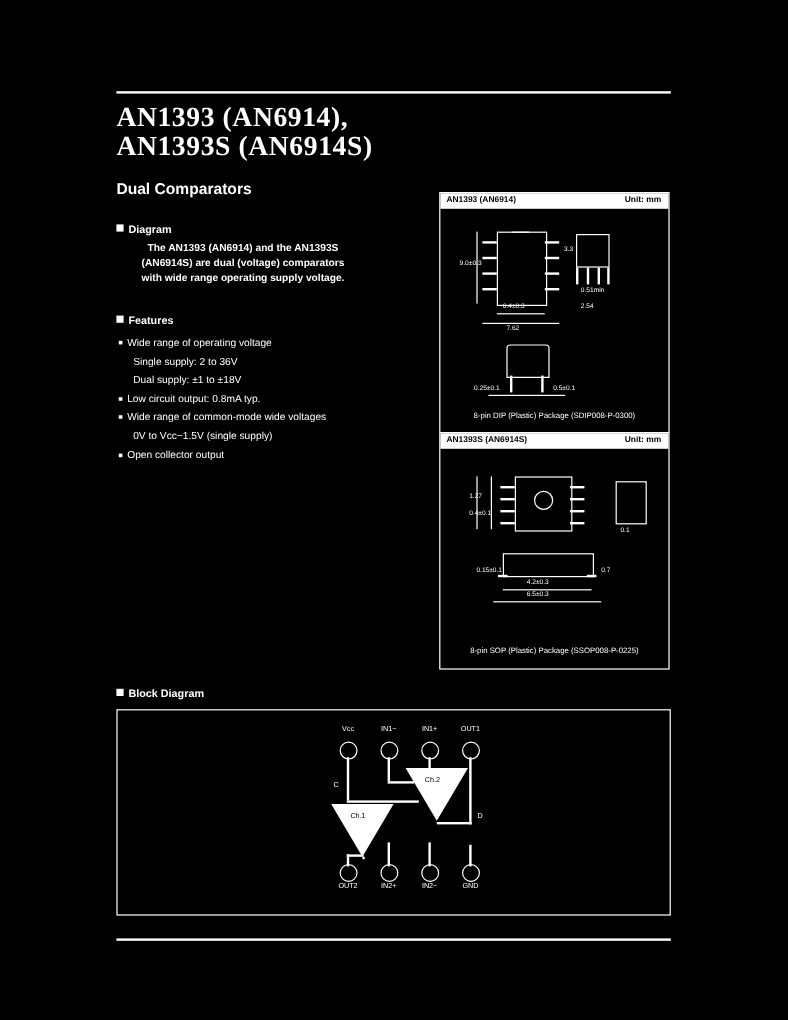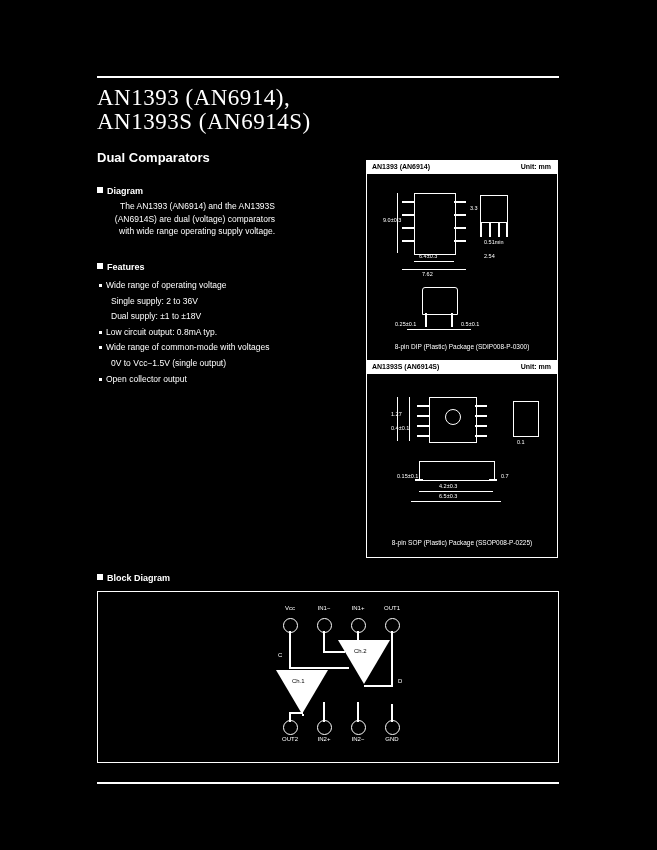--- a/index.html
+++ b/index.html
@@ -31,21 +31,21 @@
     background: #ffffff;
   }
   .rule.top { top: 76px; }
   .rule.bottom { top: 782px; }
 
   .title {
     position: absolute;
     left: 97px;
     top: 86px;
     font-size: 23px;
-    font-weight: normal;
+    font-weight: bold;
     font-family: "Liberation Serif", serif;
     letter-spacing: 0.5px;
     line-height: 24px;
     color: #ffffff;
   }
   .title .line2 { display: block; }
 
   .subtitle {
     position: absolute;
     left: 97px;
@@ -72,28 +72,29 @@
     background: #ffffff;
     margin-right: 4px;
     vertical-align: 1px;
   }
   .overview-head { top: 186px; }
   .features-head { top: 262px; }
   .block-head { top: 573px; }
 
   .body-text {
     position: absolute;
-    left: 100px;
+    left: 115px;
     top: 200px;
     width: 175px;
     font-size: 8.5px;
     line-height: 12.5px;
     font-family: "Liberation Sans", sans-serif;
     color: #ffffff;
-    text-align: right;
+    text-align: center;
+    font-weight: bold;
   }
 
   .feature-list {
     position: absolute;
     left: 99px;
     top: 278px;
     width: 215px;
     margin: 0;
     padding: 0;
     list-style: none;
@@ -222,22 +223,22 @@
   <div class="body-text">The AN1393 (AN6914) and the AN1393S (AN6914S) are dual (voltage) comparators with wide range operating supply voltage.</div>
 
   <div class="sec-head features-head">
     <span class="sq"></span><span>Features</span>
   </div>
   <ul class="feature-list">
     <li class="bullet"><span>Wide range of operating voltage</span></li>
     <li class="sub"><span>Single supply: 2 to 36V</span></li>
     <li class="sub"><span>Dual supply: ±1 to ±18V</span></li>
     <li class="bullet"><span>Low circuit output: 0.8mA typ.</span></li>
-    <li class="bullet"><span>Wide range of common-mode with voltages</span></li>
-    <li class="sub"><span>0V to Vcc−1.5V (single output)</span></li>
+    <li class="bullet"><span>Wide range of common-mode wide voltages</span></li>
+    <li class="sub"><span>0V to Vcc−1.5V (single supply)</span></li>
     <li class="bullet"><span>Open collector output</span></li>
   </ul>
 
   <div class="pkg-box pkg1">
     <div class="pkg-hdr">
       <span class="left">AN1393 (AN6914)</span>
       <span class="right">Unit: mm</span>
     </div>
 
     <div class="wbox" style="left:47px; top:32px; width:40px; height:60px;"></div>

